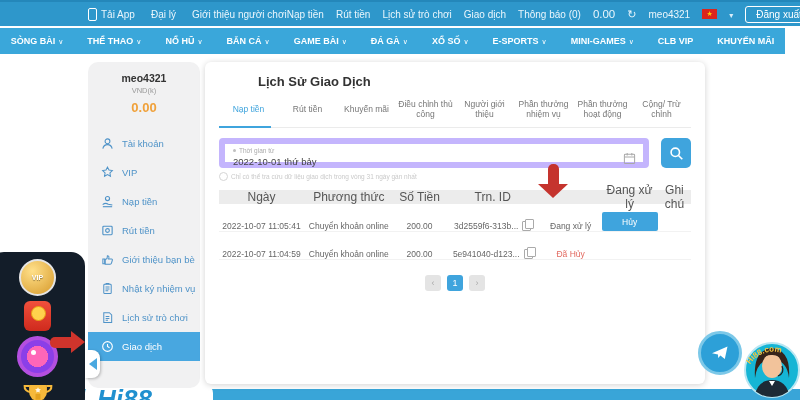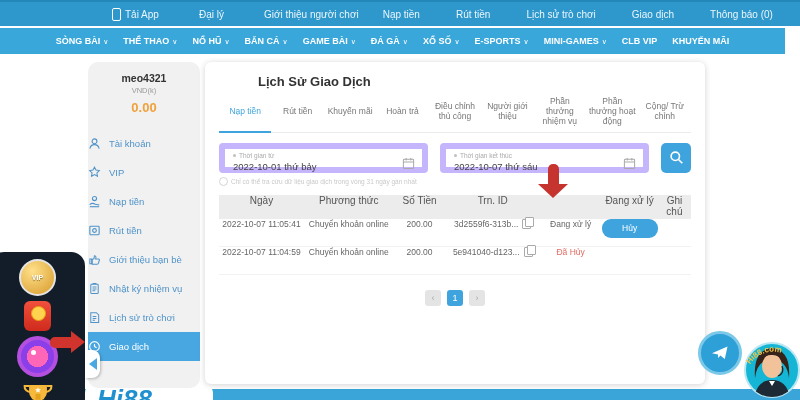--- a/index.html
+++ b/index.html
@@ -5,46 +5,46 @@
   html,body{margin:0;padding:0;}
   body{width:800px;height:400px;overflow:hidden;position:relative;background:#fff;
        font-family:"Liberation Sans",sans-serif;-webkit-font-smoothing:antialiased;}
 
   
   .topbar{position:absolute;top:0;left:0;right:0;height:26px;background:#2e97cb;
           border-top:2px solid #2487ba;display:flex;align-items:center;
           color:#eaf6fc;font-size:10px;padding:0 10px 0 88px;box-sizing:border-box;z-index:20;}
   .topbar .grp{display:flex;align-items:center;gap:16px;}
   .topbar .grp-r{margin-left:auto;gap:12px;}
-  .tb-item{cursor:pointer;display:flex;align-items:center;gap:4px;white-space:nowrap;margin-left:24px;}
+  .tb-item{cursor:pointer;display:flex;align-items:center;gap:4px;white-space:nowrap;}
   .phone-ico{display:inline-block;width:7px;height:11px;border:1px solid #fff;border-radius:2px;}
   .tb-balance{font-size:11.5px;}
   .refresh-ico::before{content:"↻";font-size:11px;}
   .flag{display:inline-block;width:15px;height:10px;background:#da251d;text-align:center;
         line-height:10px;font-size:7px;color:#ffce00;}
   .flag::before{content:"★";}
   .caret-sm::before{content:"▾";font-size:8px;color:#d8eefa;}
   .logout-btn{border:1px solid #fff;border-radius:3px;padding:2px 10px;background:transparent;
               color:#fff;font-size:10px;font-family:inherit;cursor:pointer;white-space:nowrap;}
 
   
   .navbar{position:absolute;top:28px;left:0;right:15px;height:26px;background:#3aa7da;
-          display:flex;align-items:center;justify-content:center;gap:15px;
+          display:flex;align-items:center;justify-content:center;gap:24px;
           color:#fff;font-size:9px;font-weight:bold;z-index:20;}
   .nav-item{display:flex;align-items:center;gap:3px;cursor:pointer;white-space:nowrap;}
   .nav-caret::before{content:"∨";font-size:7px;font-weight:normal;}
 
   
   .sidebar{position:absolute;left:88px;top:62px;width:112px;height:326px;background:#f1f1f2;
            border-radius:10px;box-sizing:border-box;padding-top:10px;z-index:15;}
   .sb-user{text-align:center;font-size:10.5px;font-weight:bold;color:#333;}
   .sb-cur{text-align:center;font-size:7.5px;color:#9a9a9a;margin-top:2px;}
   .sb-bal{text-align:center;font-size:13px;font-weight:bold;color:#f0a13a;margin-top:5px;}
   .sb-menu{margin-top:14px;}
-  .side-item{height:29px;display:flex;align-items:center;gap:8px;
+  .side-item{height:29px;display:flex;align-items:center;gap:8px;padding-left:13px;
              color:#4f93c8;font-size:9.5px;cursor:pointer;}
   .side-item svg{flex:0 0 auto;}
   .side-item.active{background:#48a7e0;color:#fff;}
 
   
   .content{position:absolute;left:205px;top:62px;width:500px;height:322px;background:#fff;
            border-radius:6px;box-shadow:0 1px 6px rgba(0,0,0,.18);box-sizing:border-box;
            padding:12px 14px;z-index:15;}
   .page-title{font-size:13px;font-weight:bold;color:#333;padding-left:39px;}
   .tabs{margin-top:7px;display:flex;position:relative;border-bottom:1px solid #ebebeb;padding-bottom:5px;}
@@ -60,31 +60,31 @@
   .date-label::before{content:"";width:3px;height:3px;border-radius:50%;background:#c0c0c0;}
   .date-value{font-size:9.5px;color:#444;margin-top:2px;}
   .cal-ico{position:absolute;right:7px;top:8px;}
   .search-btn{width:30px;height:30px;background:#3fa4dd;border:none;border-radius:5px;
               display:flex;align-items:center;justify-content:center;cursor:pointer;flex:0 0 auto;}
   .note-row{margin-top:4px;display:flex;align-items:center;gap:3px;font-size:6.5px;color:#c9c9c9;}
   .info-ico{width:7px;height:7px;border:1px solid #d5d5d5;border-radius:50%;display:inline-block;}
 
   
   .table{margin-top:9px;}
-  .thead{display:flex;align-items:flex-start;height:24px;background:#ececec;font-size:10px;color:#555;}
-  .trow{display:flex;align-items:flex-start;height:27px;font-size:8.5px;color:#666;
+  .thead{display:flex;align-items:center;height:14px;background:#ececec;font-size:12px;color:#555;}
+  .trow{display:flex;align-items:flex-end;height:27px;font-size:8.5px;color:#666;
         border-bottom:1px solid #f2f2f2;}
   .c1{width:18%;text-align:center;} .c2{width:19%;text-align:center;}
   .c3{width:11%;text-align:center;} .c4{width:20%;text-align:center;display:flex;align-items:center;justify-content:center;gap:4px;}
   .c5{width:13%;text-align:center;} .c6{width:12%;text-align:center;}
   .c7{width:7%;text-align:center;}
   .copy-ico{display:inline-block;width:7px;height:8px;border:1px solid #aaa;border-radius:1px;position:relative;}
   .copy-ico::before{content:"";position:absolute;left:2px;top:-3px;width:7px;height:8px;
                     border:1px solid #aaa;border-radius:1px;background:#fff;}
-  .cancel-btn{width:56px;height:19px;background:#3fa4dd;color:#fff;border:none;border-radius:9px;
+  .cancel-btn{width:56px;height:19px;background:#3fa4dd;color:#fff;border:none;border-radius:2px;
               font-size:8.5px;font-family:inherit;cursor:pointer;}
   .status-cancelled{color:#e2695f;}
   .pagination{margin-top:15px;display:flex;justify-content:center;gap:6px;}
   .page-btn{width:16px;height:16px;border-radius:3px;background:#e4e4e4;color:#aaa;font-size:9px;
             display:flex;align-items:center;justify-content:center;cursor:pointer;}
   .page-btn.active{background:#3fa4dd;color:#fff;}
 
   
   .arrow-down{position:absolute;left:538px;top:164px;width:30px;z-index:60;}
   .arrow-down .stem{width:11px;height:20px;background:#c5342e;border-radius:5px 5px 0 0;margin:0 auto;}
@@ -265,41 +265,32 @@
   </div>
 </div>
 
 <div class="content">
   <div class="page-title">Lịch Sử Giao Dịch</div>
 
   <div class="tabs">
     <div class="tab active">Nạp tiền</div>
     <div class="tab">Rút tiền</div>
     <div class="tab">Khuyến mãi</div>
-    <div class="tab">Hoàn trả</div>
     <div class="tab">Điều chỉnh thủ công</div>
     <div class="tab">Người giới thiệu</div>
     <div class="tab">Phần thưởng nhiệm vụ</div>
     <div class="tab">Phần thưởng hoạt động</div>
     <div class="tab">Cộng/ Trừ chỉnh</div>
     <div class="tab-underline"></div>
   </div>
 
   <div class="filter-row">
     <div class="date-box">
       <div class="date-label">Thời gian từ</div>
       <div class="date-value">2022-10-01 thứ bảy</div>
-      <svg class="cal-ico" width="13" height="13" viewBox="0 0 14 14" fill="none" stroke="#a9a9a9" stroke-width="1.1">
-          <rect x="1.5" y="2.5" width="11" height="10" rx="1"></rect>
-          <path d="M1.5 5.5h11M4.5 1.2v2.6M9.5 1.2v2.6"></path>
-        </svg>
-    </div>
-    <div class="date-box">
-      <div class="date-label">Thời gian kết thúc</div>
-      <div class="date-value">2022-10-07 thứ sáu</div>
       <svg class="cal-ico" width="13" height="13" viewBox="0 0 14 14" fill="none" stroke="#a9a9a9" stroke-width="1.1">
           <rect x="1.5" y="2.5" width="11" height="10" rx="1"></rect>
           <path d="M1.5 5.5h11M4.5 1.2v2.6M9.5 1.2v2.6"></path>
         </svg>
     </div>
     <button class="search-btn">
       <svg width="15" height="15" viewBox="0 0 15 15" fill="none" stroke="#fff" stroke-width="1.6">
           <circle cx="6.3" cy="6.3" r="4.2"></circle>
           <path d="M9.5 9.5 13.3 13.3"></path>
         </svg>

